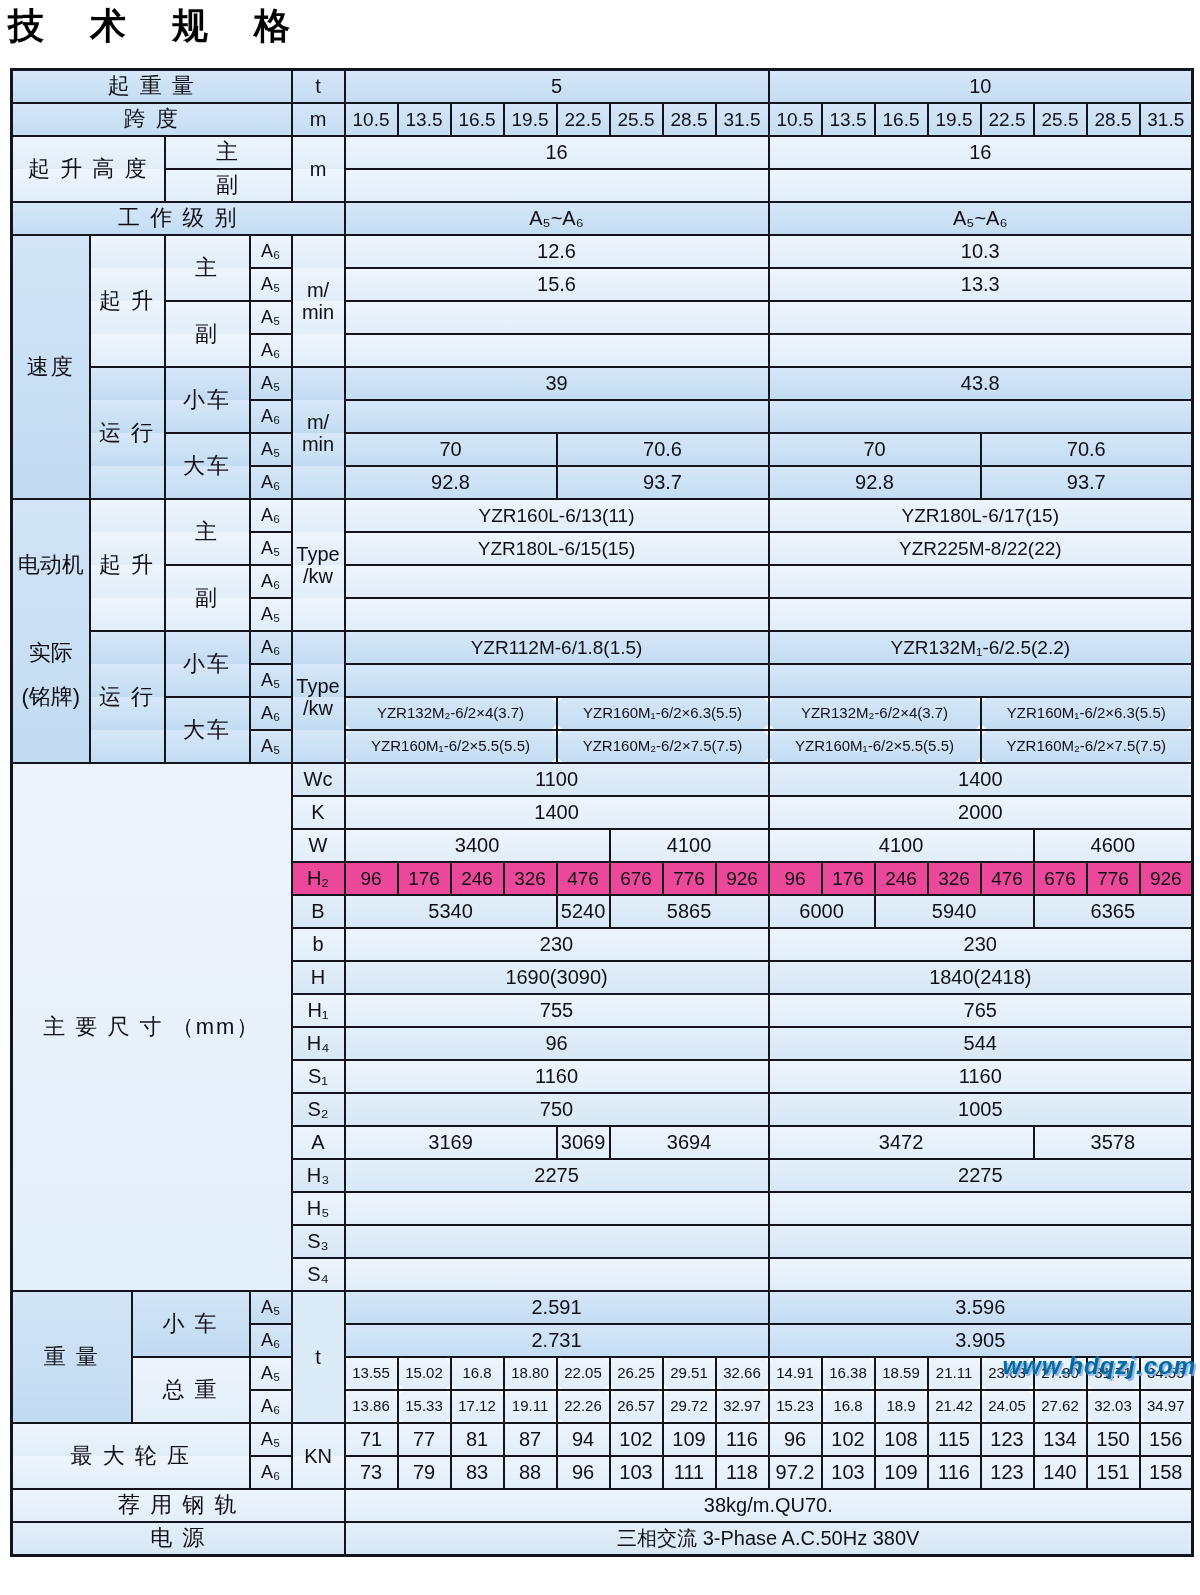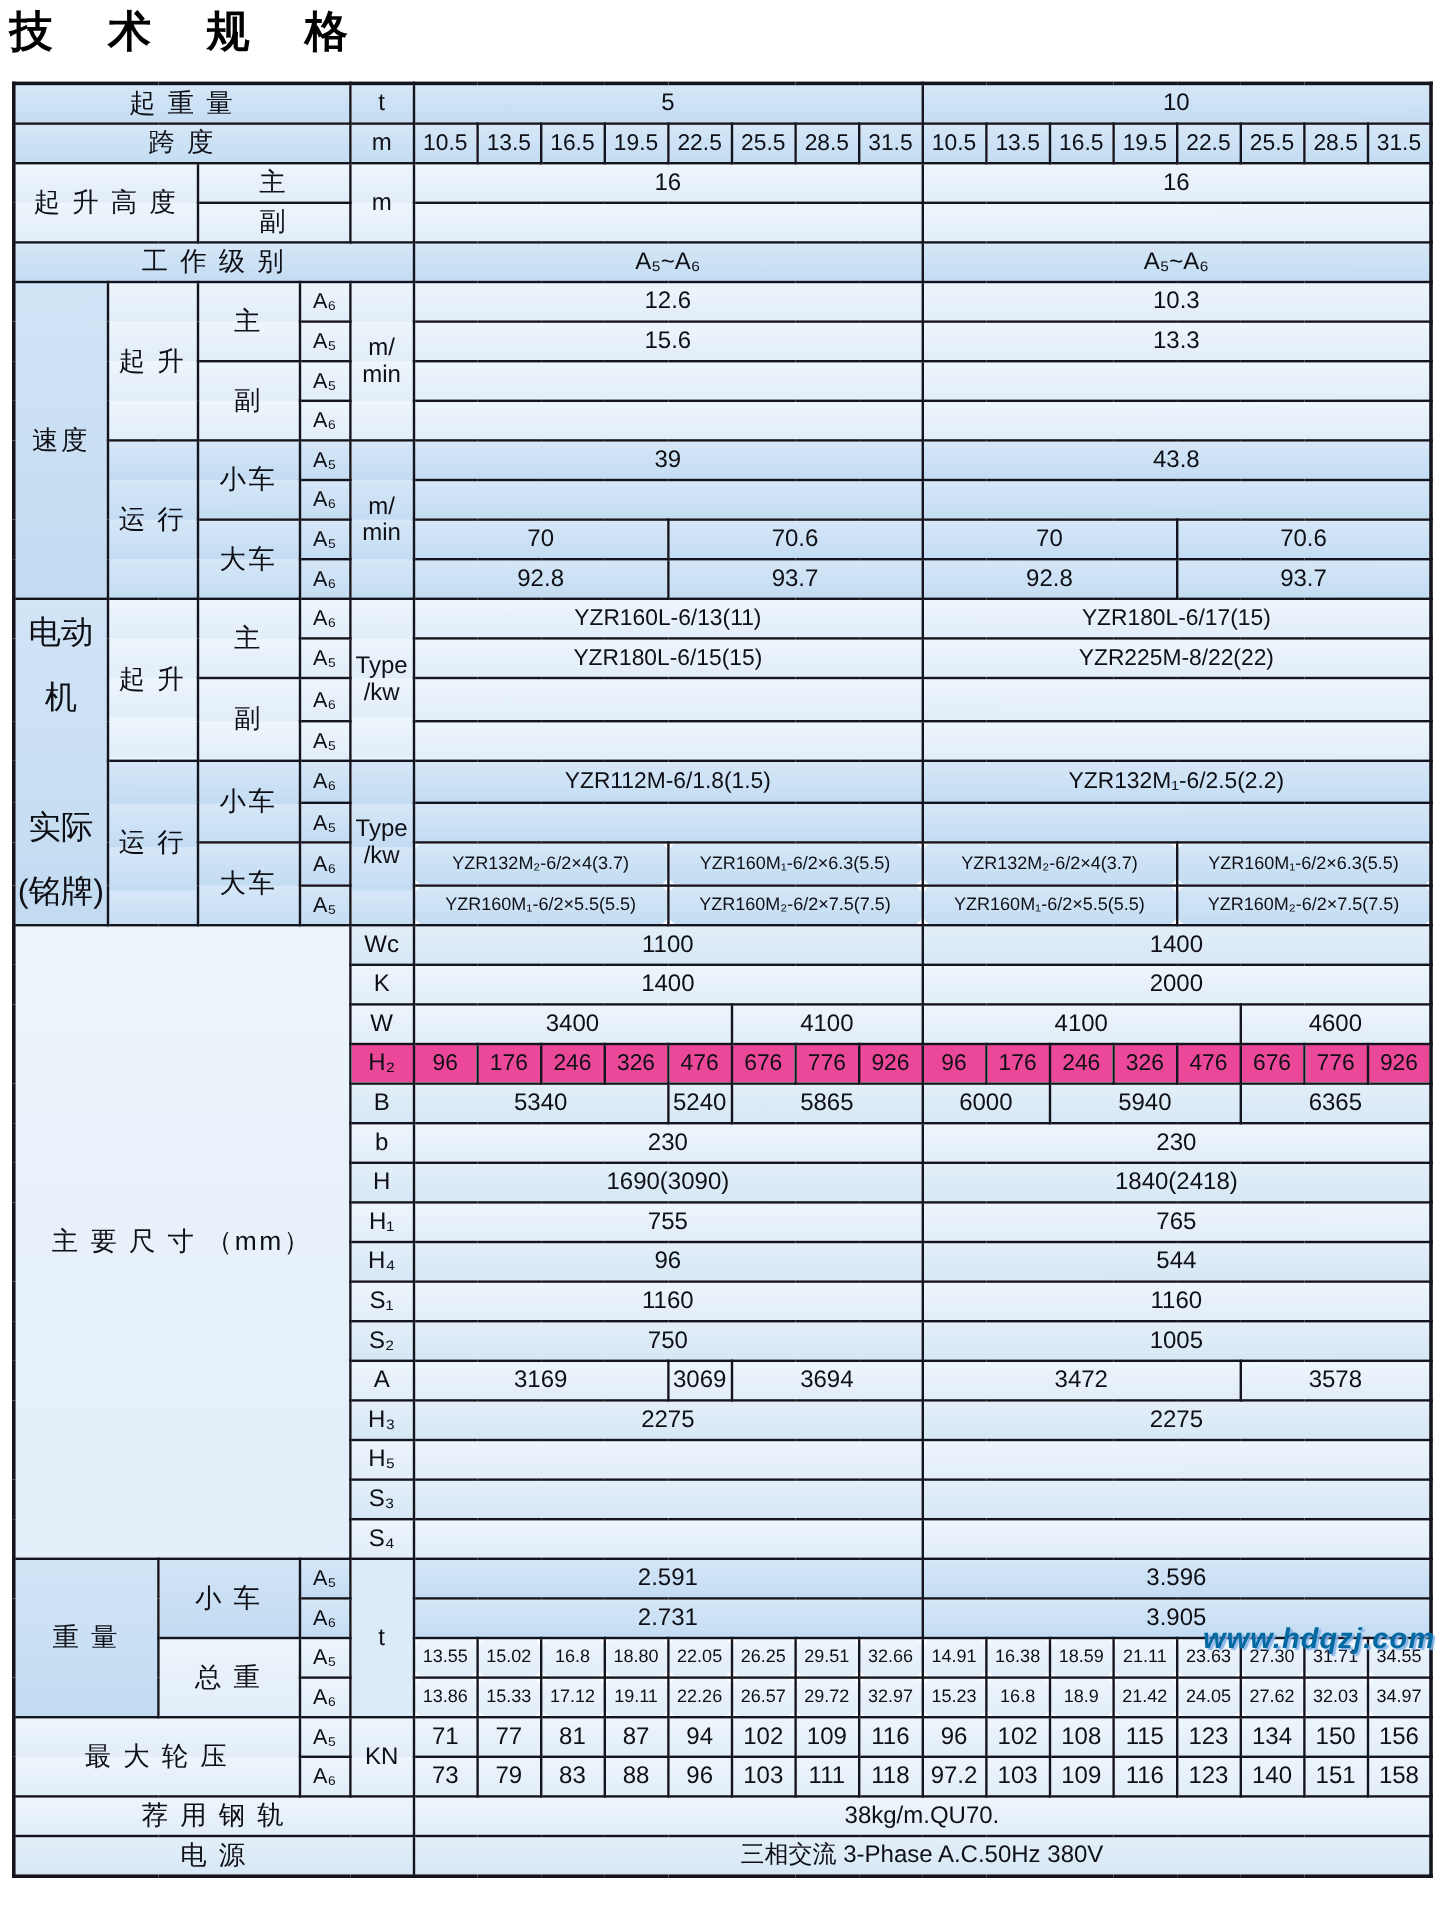--- a/index.html
+++ b/index.html
@@ -20,21 +20,21 @@
   tr.rw{background:#ec4899;}
   
   td.cb{background:linear-gradient(180deg,#d2e4f6 0%,#c2dbf1 100%);}
   td.cp{background:linear-gradient(180deg,#edf4fb 0%,#e2eef9 100%);}
   td.cm{background:#dcebf8;}
   .lbl{font-size:22px;letter-spacing:2px;}
   .grade{font-size:18px;}
   .md{font-size:19px;}
   .sm{font-size:15px;border-radius:10px;}
   .wrap{white-space:pre-line;}
-  .stack{white-space:pre-line;line-height:2.0;font-size:27px;margin-top:48px;}
+  .stack{white-space:pre-line;line-height:2.0;font-size:22px;margin-top:48px;}
   .watermark{position:absolute;right:4px;bottom:0px;font-size:24px;
              font-weight:bold;font-style:italic;color:#0369a1;
              text-shadow:2px 2px 1px rgba(130,175,230,0.9);letter-spacing:1px;}
 </style>
 </head>
 <body>
 
 <div class="page">
   <div class="title">技 术 规 格</div>
 

